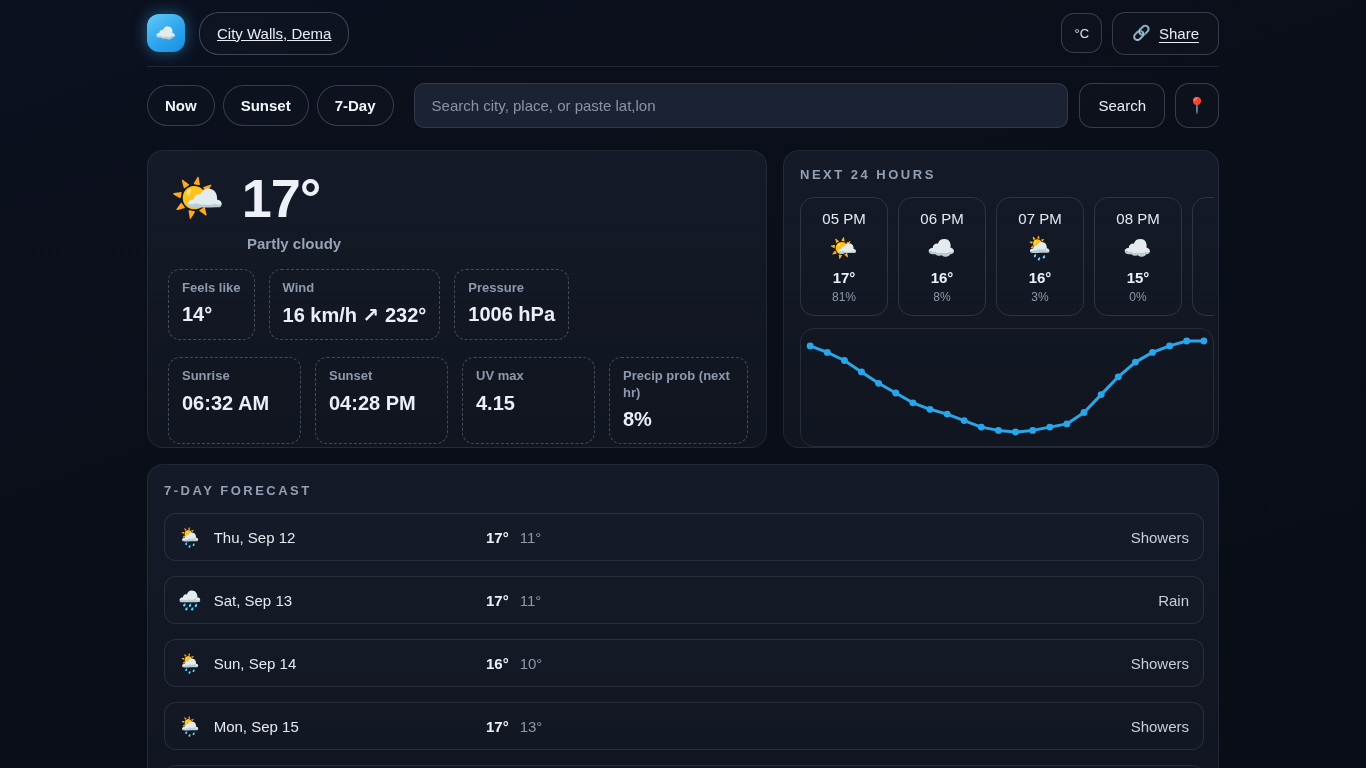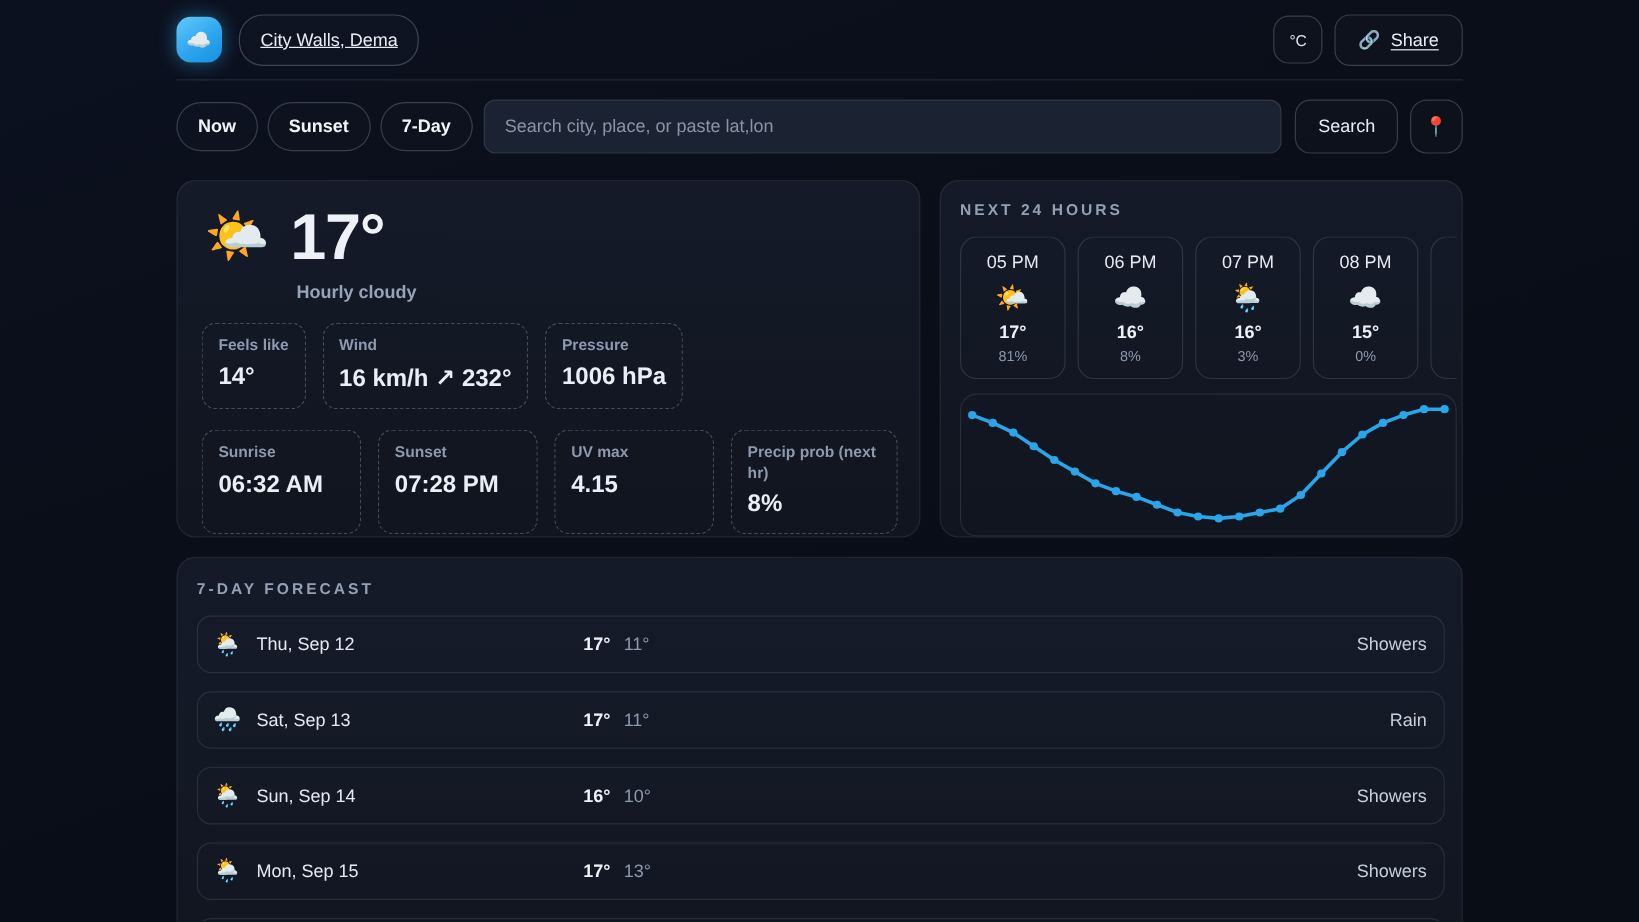--- a/index.html
+++ b/index.html
@@ -49,21 +49,21 @@
   .share-btn .icon { font-size: 15px; filter: hue-rotate(10deg) saturate(0.8); }
 
   
   .navrow { display: flex; align-items: center; gap: 8px; padding: 16px 0 22px; }
   .tab-pill {
     border: 1px solid rgba(148,163,184,0.3); border-radius: 22px;
     background: rgba(255,255,255,0.012); color: #f1f5f9;
     padding: 11px 17px; font-size: 15px; font-weight: bold; cursor: pointer; white-space: nowrap;
   }
   .search-input {
-    flex: 1; height: 45px; margin-left: 1px;
+    flex: 1; height: 45px; margin-left: 12px;
     background: #1b2333; border: 1px solid rgba(148,163,184,0.18); border-radius: 10px;
     color: #e6ebf3; font-size: 15px; padding: 0 17px; outline: none;
     font-family: "Liberation Sans", sans-serif;
   }
   .search-input::placeholder { color: #8a94a6; }
   .search-btn {
     height: 45px; padding: 0 18px; margin-left: 3px; border-radius: 13px;
     border: 1px solid rgba(148,163,184,0.3); background: rgba(255,255,255,0.015);
     color: #e8edf5; font-size: 15px; cursor: pointer; text-align: right;
   }
@@ -168,21 +168,21 @@
     </button>
   </div>
 
   <div class="main-grid">
 
     <div class="card current-card">
       <div class="current-head">
         <span class="current-icon">🌤️</span>
         <span class="current-temp">17°</span>
       </div>
-      <div class="current-cond">Hourly cloudy</div>
+      <div class="current-cond">Partly cloudy</div>
 
       <div class="tiles">
         <div class="tile w-sm">
           <div class="t-label">Feels like</div>
           <div class="t-value">14°</div>
         </div>
         <div class="tile">
           <div class="t-label">Wind</div>
           <div class="t-value">16 km/h ↗ 232°</div>
         </div>
@@ -192,21 +192,21 @@
         </div>
       </div>
 
       <div class="tiles">
         <div class="tile w-md">
           <div class="t-label">Sunrise</div>
           <div class="t-value">06:32 AM</div>
         </div>
         <div class="tile w-md">
           <div class="t-label">Sunset</div>
-          <div class="t-value">07:28 PM</div>
+          <div class="t-value">04:28 PM</div>
         </div>
         <div class="tile w-md">
           <div class="t-label">UV max</div>
           <div class="t-value">4.15</div>
         </div>
         <div class="tile w-lg">
           <div class="t-label">Precip prob (next hr)</div>
           <div class="t-value">8%</div>
         </div>
       </div>

